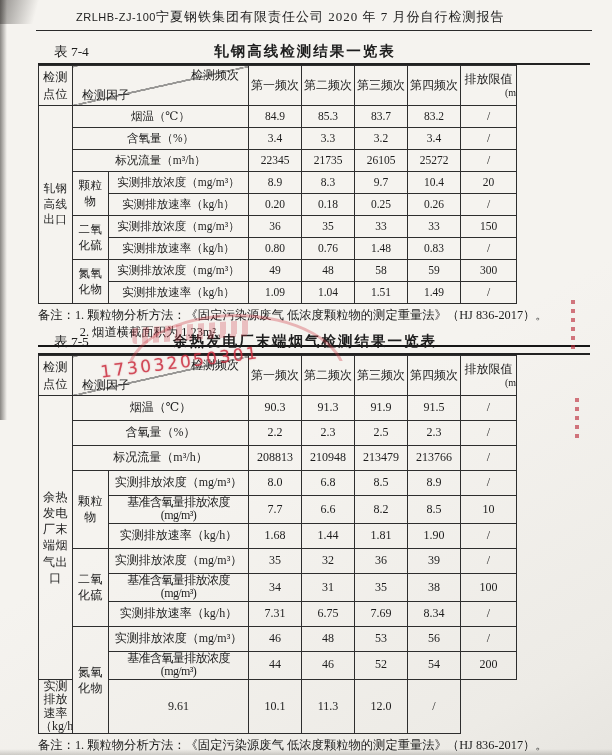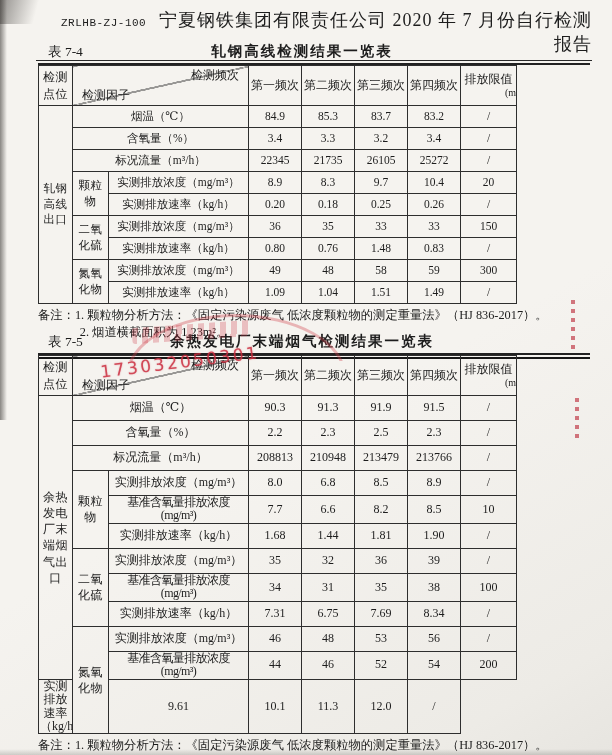--- a/index.html
+++ b/index.html
@@ -9,45 +9,45 @@
   
   .edge-left{position:absolute;left:0;top:0;width:7px;height:420px;
     background:linear-gradient(to right,rgba(48,45,42,.55),rgba(48,45,42,0));}
   .edge-corner{position:absolute;left:0;top:0;width:46px;height:24px;
     background:linear-gradient(105deg,rgba(48,45,42,.5),rgba(48,45,42,0) 75%);}
   .edge-bottom{position:absolute;left:0;bottom:0;width:100%;height:6px;
     background:linear-gradient(to top,rgba(70,67,62,.22),rgba(70,67,62,0));}
   
   .doc-header{position:absolute;top:8px;left:36px;right:20px;display:flex;align-items:baseline;
     border-bottom:1.6px solid #2a2a2a;padding-bottom:4px;}
-  .doc-code{font-size:11px;margin-left:25px;letter-spacing:.5px;font-family:Liberation Mono, monospace;}
-  .doc-title{flex:1;text-align:right;font-size:18px;letter-spacing:1px;}
+  .doc-code{font-size:11px;margin-left:40px;letter-spacing:.5px;font-family:Liberation Sans, sans-serif;}
+  .doc-title{flex:1;text-align:left;font-size:13px;letter-spacing:1px;}
   
   .block{position:absolute;left:38px;right:22px;}
   .t4-block{top:42px;}
   .t5-block{top:332px;}
   .caption{display:flex;align-items:flex-end;border-bottom:2px solid #222;padding-bottom:2px;height:19px;}
-  .cap-no{font-size:13.5px;margin-left:10px;width:86px;}
+  .cap-no{font-size:13.5px;margin-left:16px;width:86px;}
   .cap-title{flex:1;text-align:center;font-weight:bold;font-size:14.5px;letter-spacing:2px;margin-right:120px;font-family:Liberation Serif, serif;}
   table.rpt{border-collapse:collapse;table-layout:fixed;width:478px;}
   table.rpt td{border:1px solid #2e2e2e;text-align:center;vertical-align:middle;
     padding:0 1px;line-height:1.12;overflow:hidden;}
   .t4 td{height:21px;font-size:11.5px;}
   .t5 td{height:24px;font-size:12px;}
   tr.hrow td{height:39px;font-size:12px;}
   .vtext{width:2.5em;margin:0 auto;word-break:break-all;line-height:1.35;letter-spacing:.5px;}
   .diag{position:relative;padding:0;
     background-image:linear-gradient(to bottom right,transparent 49.4%,#3a3a3a 49.4%,#3a3a3a 50.6%,transparent 50.6%);}
   .diag .tr-lab{position:absolute;top:3px;right:9px;}
   .diag .bl-lab{position:absolute;bottom:3px;left:9px;}
   .limit-h span{display:block;}
   .limit-h .unit{font-size:10px;margin-left:43px;}
   .cramped{font-size:10px;letter-spacing:-.6px;}
   .notes{margin-top:3px;font-size:12.3px;line-height:1.4;border-bottom:2.5px solid #161616;
-    padding-bottom:16px;width:100%;}
+    padding-bottom:4px;width:100%;}
   .notes .n2{margin-left:3.4em;}
   
   .page-footer{position:absolute;left:44px;right:32px;bottom:20px;display:flex;
     justify-content:space-between;font-size:13px;letter-spacing:.5px;}
   
   .stamp{position:absolute;left:92px;top:318px;width:270px;height:78px;z-index:5;pointer-events:none;}
   .stamp-arc{position:absolute;left:34px;top:-4px;width:214px;height:118px;
     border:3px solid rgba(208,62,74,.35);border-radius:50%;
     clip-path:inset(0 0 62% 0);}
   .stamp-digits{position:absolute;left:8px;top:34px;transform:rotate(-7deg);

